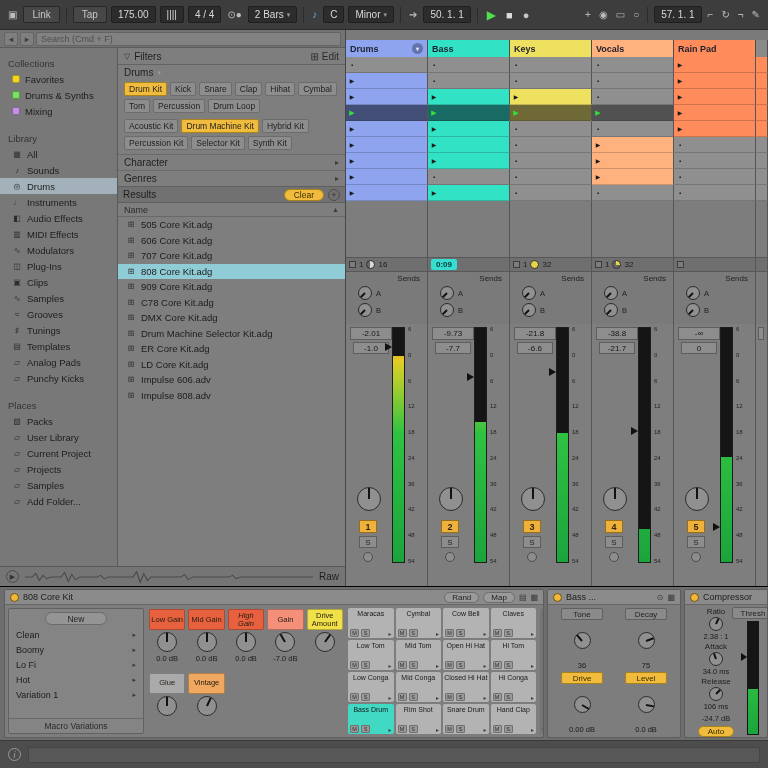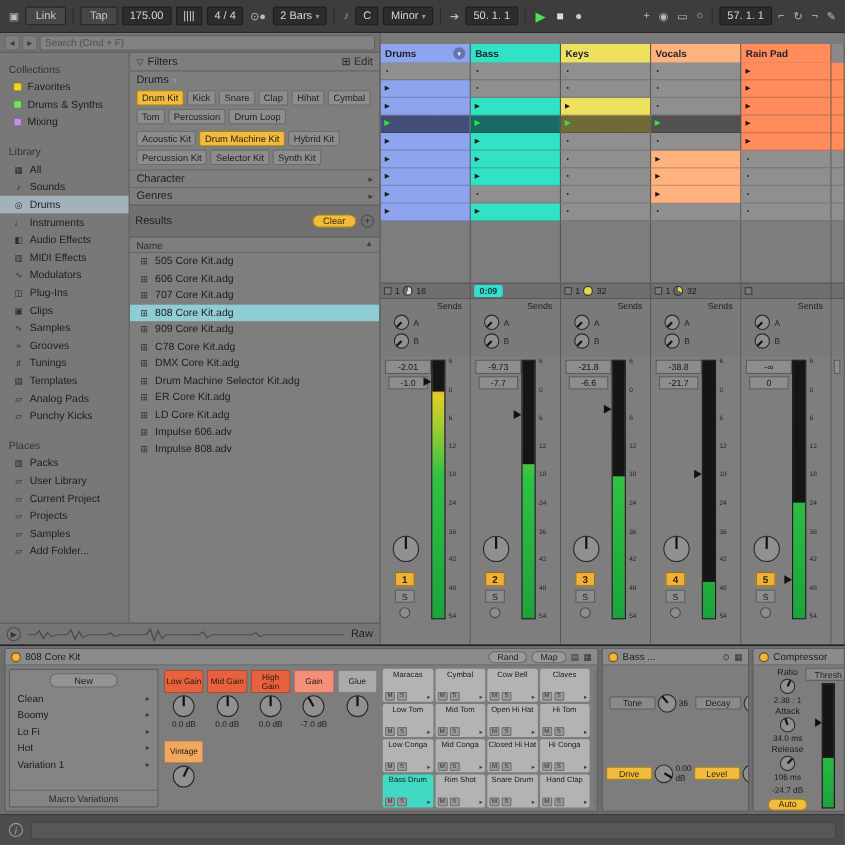--- a/index.html
+++ b/index.html
@@ -35,21 +35,21 @@
   .side-icon.swatch{width:8px;height:8px;border-radius:2px;border:1px solid rgba(0,0,0,.3)}
   #browser-content{flex:1;display:flex;flex-direction:column;background:#7e7e7e;overflow:hidden}
   .filters-header{height:17px;flex:none;display:flex;align-items:center;gap:4px;padding:0 6px;border-bottom:1px solid #636363}
   .edit-btn{display:flex;align-items:center;gap:3px;color:#2a2a2a}
   .group-label{height:15px;flex:none;display:flex;align-items:center;gap:4px;padding:0 6px;color:#222}
   .tags{display:flex;flex-wrap:wrap;gap:3px;padding:2px 6px 4px;flex:none}
   .tag{background:#8d8d8d;border:1px solid #6c6c6c;border-radius:2px;padding:1px 4px;font-size:8.5px;color:#222;white-space:nowrap}
   .tag.selected{background:#f1bc3d;border-color:#a8821c}
   .collapse-row{height:16px;flex:none;display:flex;align-items:center;justify-content:space-between;padding:0 6px;border-top:1px solid #6a6a6a;color:#222}
   .tri{font-size:8px;color:#3a3a3a}
-  .results-header{height:30px;flex:none;display:flex;align-items:center;gap:4px;padding:0 5px;background:#717171;border-top:1px solid #606060;border-bottom:1px solid #606060}
+  .results-header{height:17px;flex:none;display:flex;align-items:center;gap:4px;padding:0 5px;background:#717171;border-top:1px solid #606060;border-bottom:1px solid #606060}
   .clear-pill{background:#f1bc3d;border:1px solid #a8821c;border-radius:8px;padding:0 9px;height:12px;display:flex;align-items:center;font-size:8.5px;color:#3a2c00}
   .plus-circle{width:12px;height:12px;border:1px solid #4d4d4d;border-radius:50%;display:flex;align-items:center;justify-content:center;font-size:9px;color:#333}
   .name-header{height:14px;flex:none;display:flex;align-items:center;justify-content:space-between;padding:0 6px;border-bottom:1px solid #686868;color:#2b2b2b;font-size:9px}
   .sort{font-size:7px;color:#3c3c3c}
   #results-list{flex:1;overflow:hidden}
   .result-row{height:15.5px;display:flex;align-items:center;gap:5px;padding:0 4px 0 8px;font-size:9.5px;color:#1c1c1c;white-space:nowrap}
   .result-row.selected{background:#8fccd5}
   .result-icon{font-size:8px;color:#2e2e2e;width:10px;text-align:center;flex:none}
   #preview-bar{height:20px;flex:none;display:flex;align-items:center;gap:6px;padding:0 6px;background:#757575;border-top:1px solid #595959}
   .preview-play{width:13px;height:13px;border:1px solid #4c4c4c;border-radius:50%;display:flex;align-items:center;justify-content:center;font-size:7px;color:#333;flex:none}
@@ -120,21 +120,21 @@
   #pad-grid{width:188px;flex:none;display:grid;grid-template-columns:repeat(4,1fr);grid-template-rows:repeat(4,1fr);gap:2px}
   .pad{position:relative;background:#b3b3b3;border-radius:2px;padding:2px 1px 9px;font-size:7px;color:#19191c;overflow:hidden}
   .pad.selected{background:#41d8c4}
   .pad-name{text-align:center;line-height:1.15}
   .pad-btns{position:absolute;left:2px;right:2px;bottom:1px;display:flex;align-items:center;gap:2px}
   .pad-btn{width:9px;height:8px;background:#9a9a9a;border:1px solid #707070;border-radius:1px;font-size:5.5px;display:flex;align-items:center;justify-content:center;color:#2a2a2a}
   .pad-play{margin-left:auto;font-size:6px;color:#444}
   #pad-scroll{width:7px;flex:none;background:#757575;border-radius:2px;display:flex;flex-direction:column;align-items:center;justify-content:space-between;font-size:5px;color:#3a3a3a;padding:2px 0}
   .bassdev{width:134px;flex:none}
   #bass-grid{display:grid;grid-template-columns:1fr 1fr;grid-template-rows:1fr 1fr;gap:2px;padding:3px;flex:1}
-  .bparam{display:flex;flex-direction:row;align-items:center;justify-content:center;gap:2px}
+  .bparam{display:flex;flex-direction:column;align-items:center;justify-content:space-between;gap:2px}
   .param-label{min-width:42px;height:12px;border:1px solid #616161;background:#8a8a8a;border-radius:2px;font-size:8px;display:flex;align-items:center;justify-content:center;padding:0 4px;color:#1f1f1f}
   .param-label.amber{background:#f1bc3d;border-color:#a8821c;color:#342800}
   .param-value{font-size:7.5px;color:#1a1a1a}
   .comp{flex:1;min-width:0}
   .comp-body{display:flex;gap:0;padding:2px 4px}
   #comp-left{width:54px;flex:none;display:flex;flex-direction:column;align-items:center;gap:1px}
   #comp-params{display:flex;flex-direction:column;align-items:center;gap:1px}
   .cparam{display:flex;flex-direction:column;align-items:center;gap:1px}
   .cparam-label{font-size:8px;color:#1e1e1e}
   .comp-thresh-value{font-size:7.5px;margin-top:2px}
@@ -885,28 +885,33 @@
             <div class="macro-label" style="background: rgb(232, 97, 63);">Low Gain</div>
             <span class="knob" style="width: 20px; height: 20px; --rot: 180deg;"></span>
             <div class="macro-value">0.0 dB</div>
           </div>
           <div class="macro">
             <div class="macro-label" style="background: rgb(232, 97, 63);">Mid Gain</div>
             <span class="knob" style="width: 20px; height: 20px; --rot: 180deg;"></span>
             <div class="macro-value">0.0 dB</div>
           </div>
           <div class="macro">
-            <div class="macro-label" style="background: rgb(232, 97, 63);">High Gain</div>
+            <div class="macro-label" style="background: rgb(232, 97, 63); font-style: italic;">High Gain</div>
             <span class="knob" style="width: 20px; height: 20px; --rot: 180deg;"></span>
             <div class="macro-value">0.0 dB</div>
           </div>
           <div class="macro">
             <div class="macro-label" style="background: rgb(244, 144, 122);">Gain</div>
             <span class="knob" style="width: 20px; height: 20px; --rot: 150deg;"></span>
             <div class="macro-value">-7.0 dB</div>
+          </div>
+          <div class="macro">
+            <div class="macro-label" style="background: rgb(240, 224, 74);">Drive Amount</div>
+            <span class="knob" style="width: 20px; height: 20px; --rot: 215deg;"></span>
+            <div class="macro-value"></div>
           </div>
           <div class="macro">
             <div class="macro-label" style="background: rgb(170, 170, 170);">Glue</div>
             <span class="knob" style="width: 20px; height: 20px; --rot: 180deg;"></span>
             <div class="macro-value"></div>
           </div>
           <div class="macro">
             <div class="macro-label" style="background: rgb(240, 168, 96);">Vintage</div>
             <span class="knob" style="width: 20px; height: 20px; --rot: 205deg;"></span>
             <div class="macro-value"></div>

